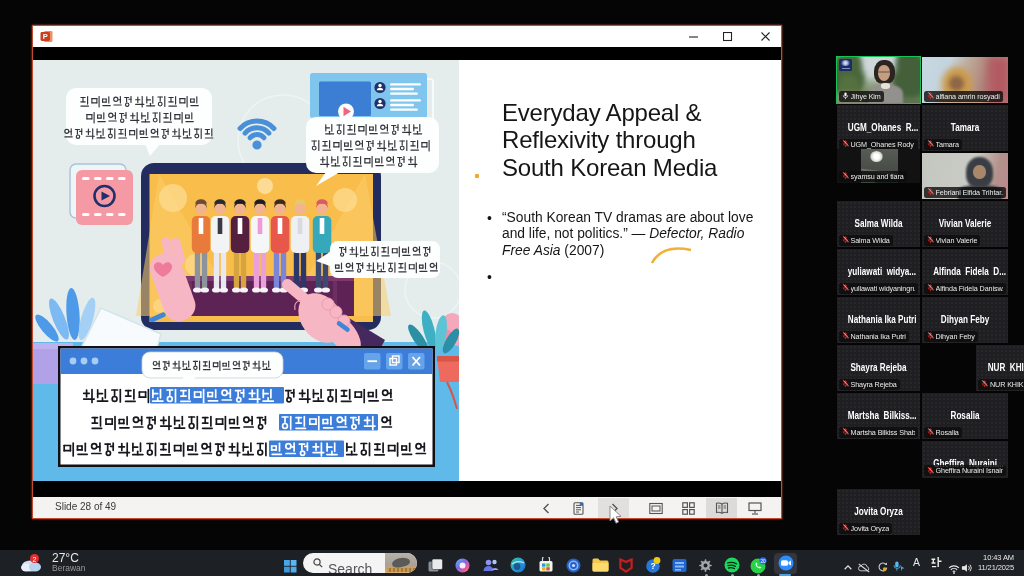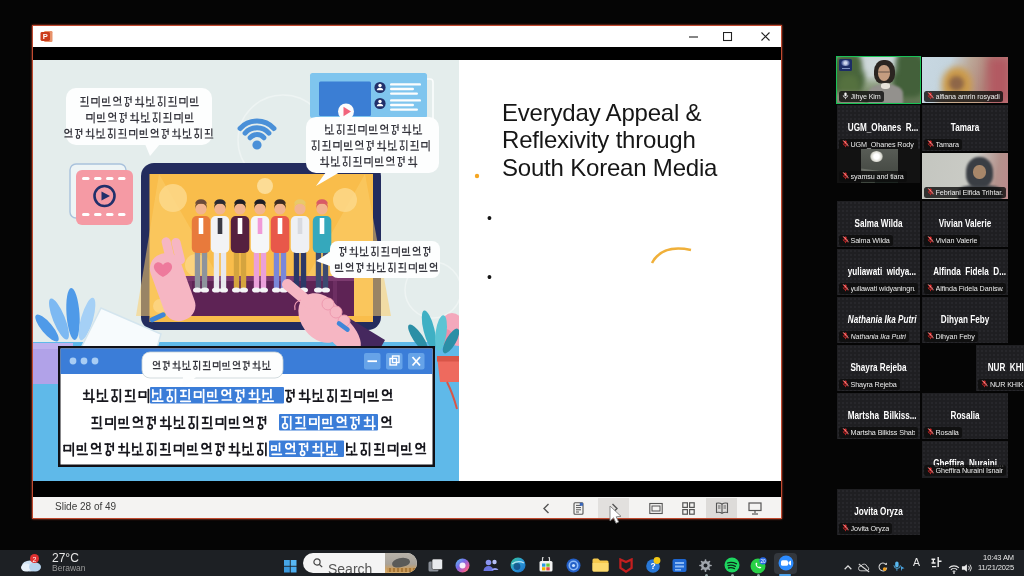--- a/index.html
+++ b/index.html
@@ -992,20 +992,21 @@
         <line x1="373.4" y1="386.0" x2="373.4" y2="389.9" stroke="#17171d" stroke-width="1.70" stroke-linecap="round"></line>
         <line x1="376.7" y1="383.3" x2="376.7" y2="391.0" stroke="#17171d" stroke-width="1.70" stroke-linecap="round"></line>
         <line x1="369.4" y1="394.3" x2="378.6" y2="394.3" stroke="#17171d" stroke-width="1.70" stroke-linecap="round"></line>
         <circle cx="385.6" cy="386.3" r="2.6" fill="none" stroke="#17171d" stroke-width="1.70"></circle>
         <line x1="391.3" y1="383.0" x2="391.3" y2="391.0" stroke="#17171d" stroke-width="1.70" stroke-linecap="round"></line>
         <line x1="389.1" y1="386.8" x2="391.3" y2="386.8" stroke="#17171d" stroke-width="1.70" stroke-linecap="round"></line>
         <line x1="383.2" y1="393.5" x2="392.4" y2="393.5" stroke="#17171d" stroke-width="1.70" stroke-linecap="round"></line>
       </svg>
     <div style="position:absolute;left:469px;top:38.5px;width:262px;font-size:24px;line-height:27.7px;color:#161616;letter-spacing:-0.2px">Everyday Appeal &amp;<br>Reflexivity through<br>South Korean Media</div>
     <div style="position:absolute;left:454px;top:150px;font-size:14px;color:#161616">•</div>
+    <div style="position:absolute;left:469px;top:149.5px;width:262px;font-size:13.8px;line-height:16.7px;color:#161616">“South Korean TV dramas are about love and life, not politics.” — <i>Defector, Radio Free Asia</i> (2007)</div>
     <div style="position:absolute;left:454px;top:209px;font-size:14px;color:#161616">•</div>
     <svg width="748" height="421" viewBox="0 0 748 421" style="position:absolute;left:0;top:0;pointer-events:none">
       <circle cx="444" cy="116" r="2.2" fill="#f5a623"></circle>
       <path d="M619 203 Q629 184 658 190" fill="none" stroke="#f0b03a" stroke-width="2.6"></path>
     </svg>
   </div>
   <div id="ctrl"></div>
 </div>
 <div style="position:absolute;left:55px;top:501px;font-size:10px;color:#3a3a3a">Slide 28 of 49</div>
 <div style="position:absolute;left:598px;top:497.5px;width:31px;height:20.5px;background:#e2e0de"></div>
@@ -1195,21 +1196,21 @@
       <svg width="7" height="8" viewBox="0 0 10 11" style="flex:0 0 auto;margin-right:2px">
         <rect x="3.4" y="0.5" width="3.2" height="5.5" rx="1.6" fill="#e02828"></rect>
         <path d="M1.8 4.5 a3.2 3.2 0 0 0 6.4 0" fill="none" stroke="#e02828" stroke-width="1.1"></path>
         <line x1="5" y1="8" x2="5" y2="10" stroke="#e02828" stroke-width="1.1"></line>
         <line x1="1.2" y1="0.8" x2="8.8" y2="9.2" stroke="#e02828" stroke-width="1.2"></line>
         <line x1="1.9" y1="0.1" x2="9.5" y2="8.5" stroke="#f6f6f6" stroke-width="0.7"></line>
       </svg>
       <span>Alfinda Fidela Danisw...</span>
     </div>
   </div>
-<div class="tile" style="left:836.5px;top:296.5px;width:83px;height:46.5px;font-style:italic;">
+<div class="tile" style="left:836.5px;top:296.5px;width:83px;height:46.5px;">
     <div class="nm">Nathania Ika Putri</div>
     <div class="pill">
       <svg width="7" height="8" viewBox="0 0 10 11" style="flex:0 0 auto;margin-right:2px">
         <rect x="3.4" y="0.5" width="3.2" height="5.5" rx="1.6" fill="#e02828"></rect>
         <path d="M1.8 4.5 a3.2 3.2 0 0 0 6.4 0" fill="none" stroke="#e02828" stroke-width="1.1"></path>
         <line x1="5" y1="8" x2="5" y2="10" stroke="#e02828" stroke-width="1.1"></line>
         <line x1="1.2" y1="0.8" x2="8.8" y2="9.2" stroke="#e02828" stroke-width="1.2"></line>
         <line x1="1.9" y1="0.1" x2="9.5" y2="8.5" stroke="#f6f6f6" stroke-width="0.7"></line>
       </svg>
       <span>Nathania Ika Putri</span>

